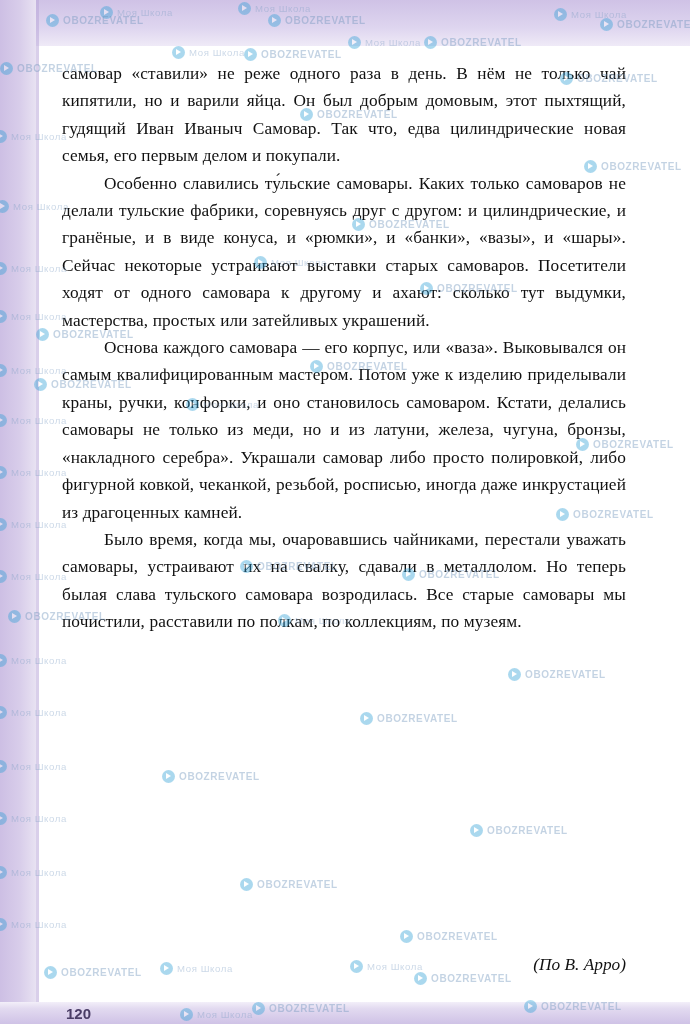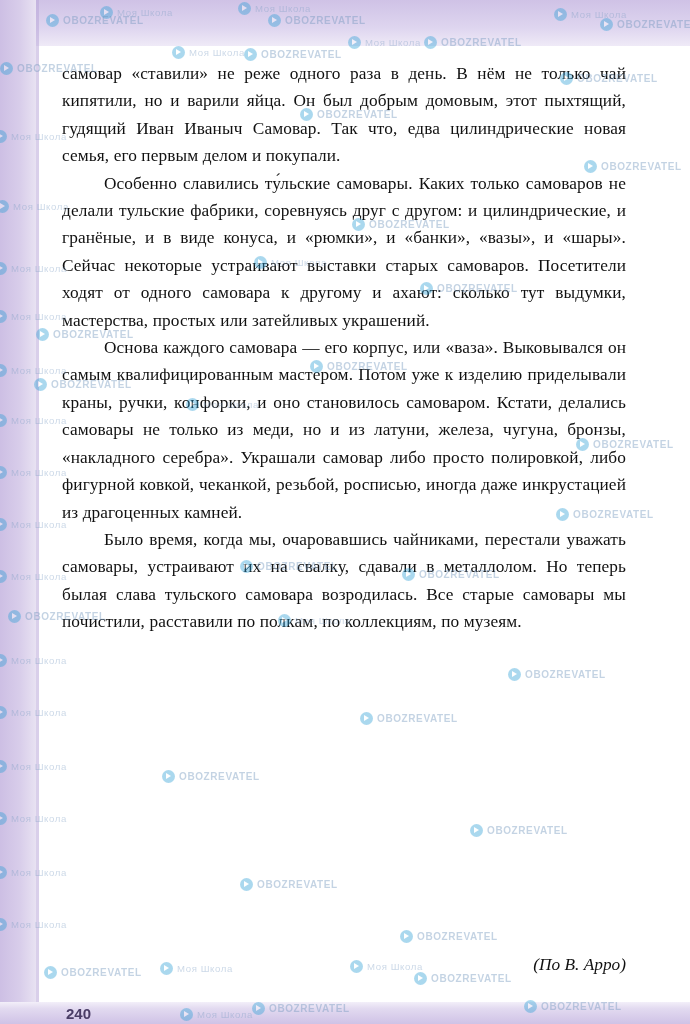--- a/index.html
+++ b/index.html
@@ -169,21 +169,21 @@
 
   <div id="text-column">
     <p class="para first">самовар «ставили» не реже одного раза в день. В нём не только чай кипятили, но и варили яйца. Он был добрым домовым, этот пыхтящий, гудящий Иван Иваныч Самовар. Так что, едва цилиндрические новая семья, его первым делом и покупали.</p>
     <p class="para">Особенно славились ту́льские самовары. Каких только самоваров не делали тульские фабрики, соревнуясь друг с другом: и цилиндрические, и гранёные, и в виде конуса, и «рюмки», и «банки», «вазы», и «шары». Сейчас некоторые устраивают выставки старых самоваров. Посетители ходят от одного самовара к другому и ахают: сколько тут выдумки, мастерства, простых или затейливых украшений.</p>
     <p class="para">Основа каждого самовара — его корпус, или «ваза». Выковывался он самым квалифицированным мастером. Потом уже к изделию приделывали краны, ручки, конфорки, и оно становилось самоваром. Кстати, делались самовары не только из меди, но и из латуни, железа, чугуна, бронзы, «накладного серебра». Украшали самовар либо просто полировкой, либо фигурной ковкой, чеканкой, резьбой, росписью, иногда даже инкрустацией из драгоценных камней.</p>
     <p class="para">Было время, когда мы, очаровавшись чайниками, перестали уважать самовары, устраивают их на свалку, сдавали в металлолом. Но теперь былая слава тульского самовара возродилась. Все старые самовары мы почистили, расставили по полкам, по коллекциям, по музеям.</p>
   </div>
 
   <div id="attribution">(По В. Арро)</div>
 
-  <div id="page-number">240</div>
+  <div id="page-number">120</div>
 
   <div id="watermarks">
 
     <div class="wm school" style="left:100px; top:6px;">
       <span class="wm-logo"></span>
       <span class="wm-text">Моя Школа</span>
     </div>
     <div class="wm obz" style="left:46px; top:14px;">
       <span class="wm-logo"></span>
       <span class="wm-text">OBOZREVATEL</span>

